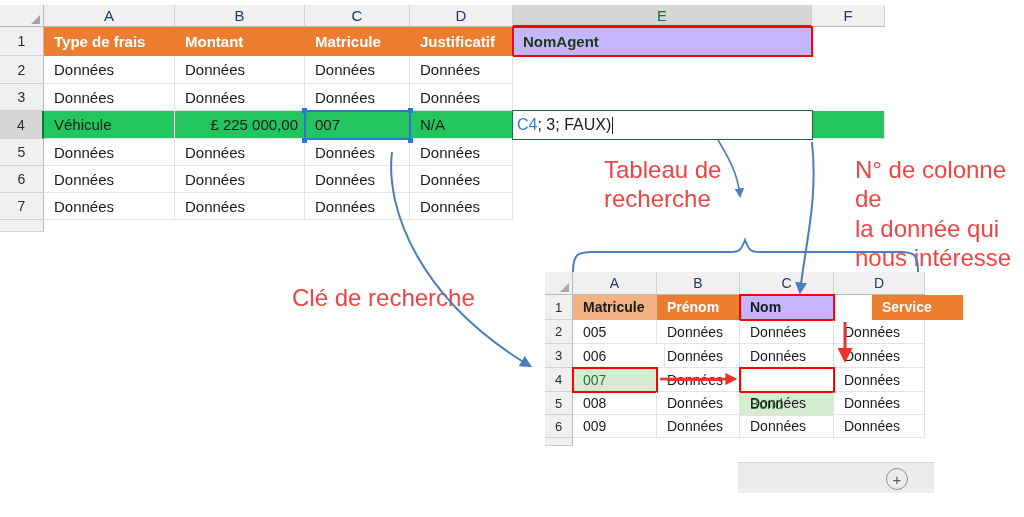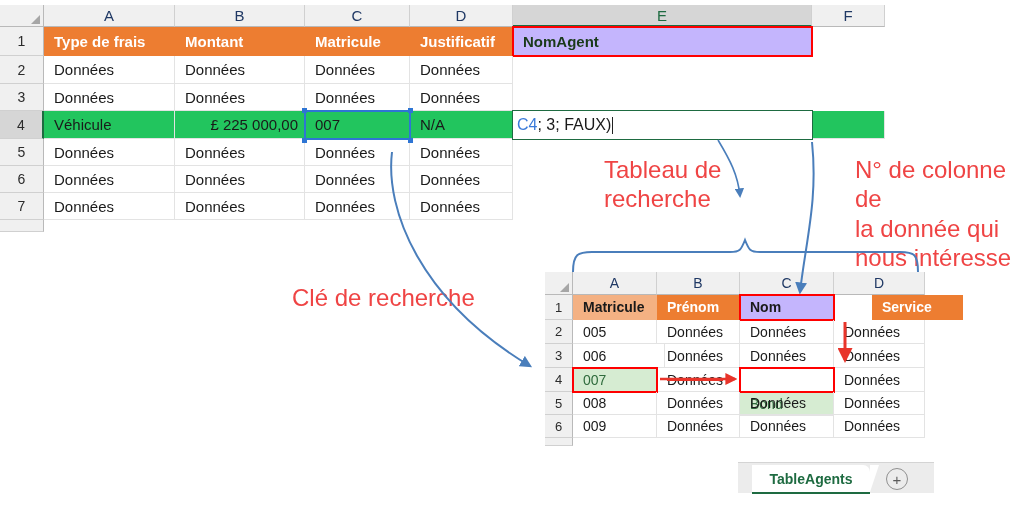--- a/index.html
+++ b/index.html
@@ -244,15 +244,14 @@
            L 900 252 C 914 252, 918 254, 918 272" fill="none" stroke="#4a7ebb" stroke-width="2"></path>
 
   <path d="M 812 142 C 818 200, 806 240, 800 292" fill="none" stroke="#4a7ebb" stroke-width="2" marker-end="url(#bluearrow)"></path>
 
   <path d="M 845 322 L 845 360" fill="none" stroke="#e8342a" stroke-width="3" marker-end="url(#redarrow)"></path>
 
   <path d="M 660 379 L 735 379" fill="none" stroke="#e8342a" stroke-width="2.4" marker-end="url(#redarrow)"></path>
 </svg>
 
 <div class="tabbar">
-  <div class="tab">TableAgents</div>
   <div class="tabplus">+</div>
 </div>
 
 </body></html>

